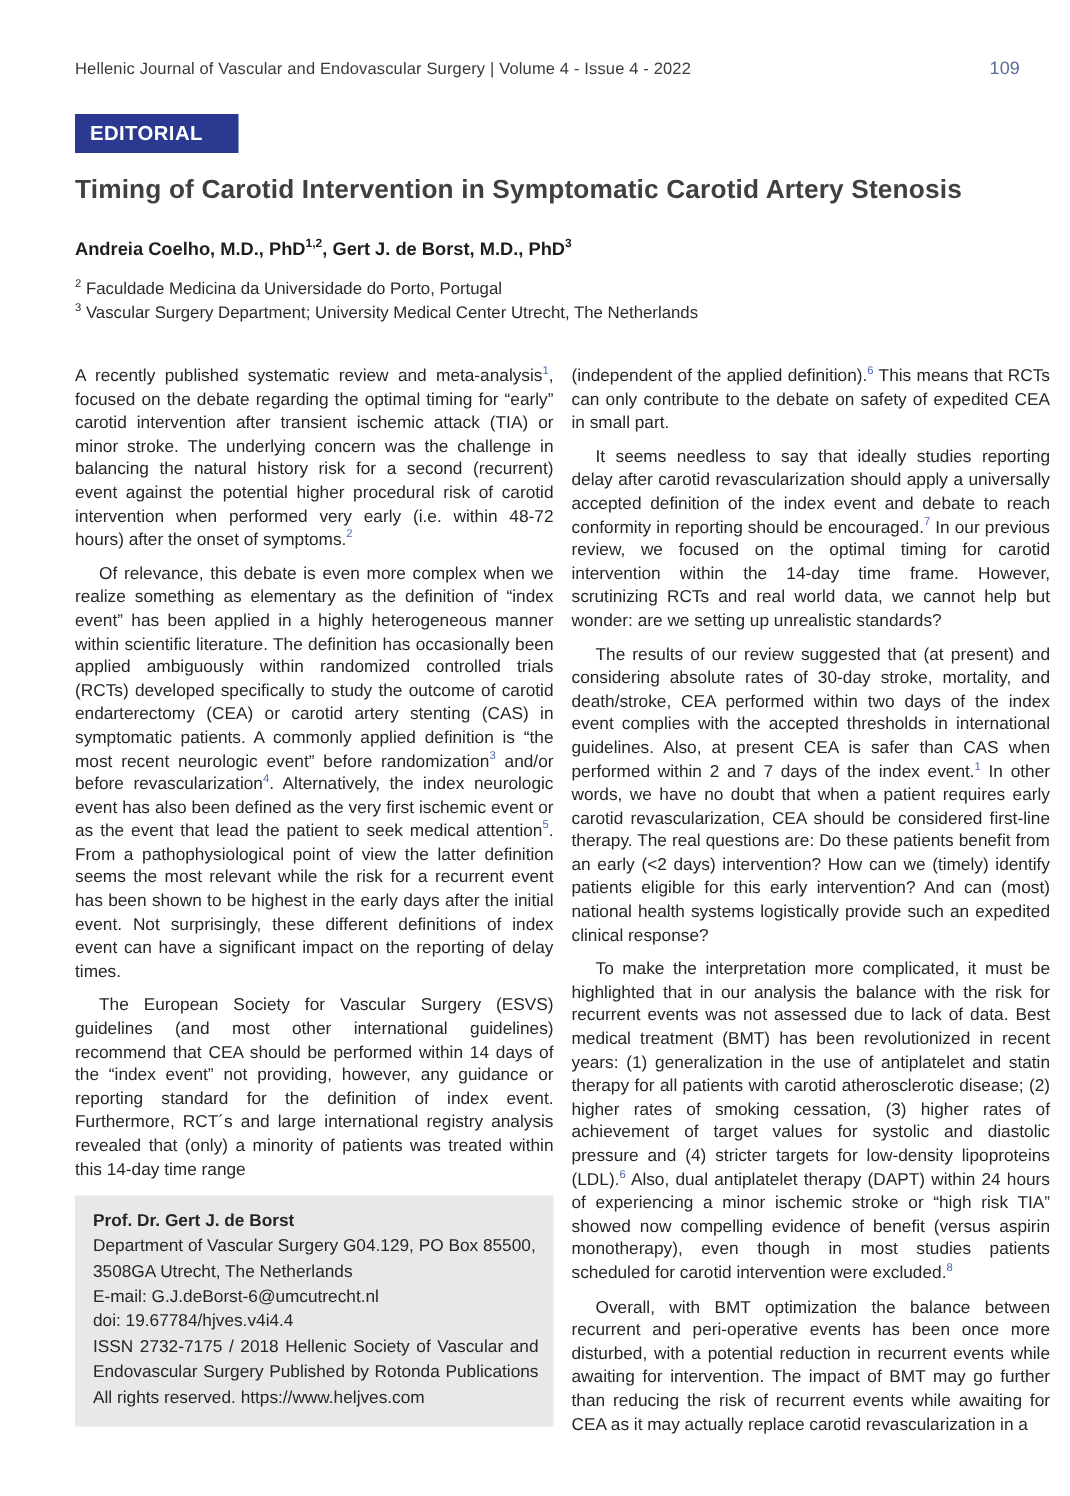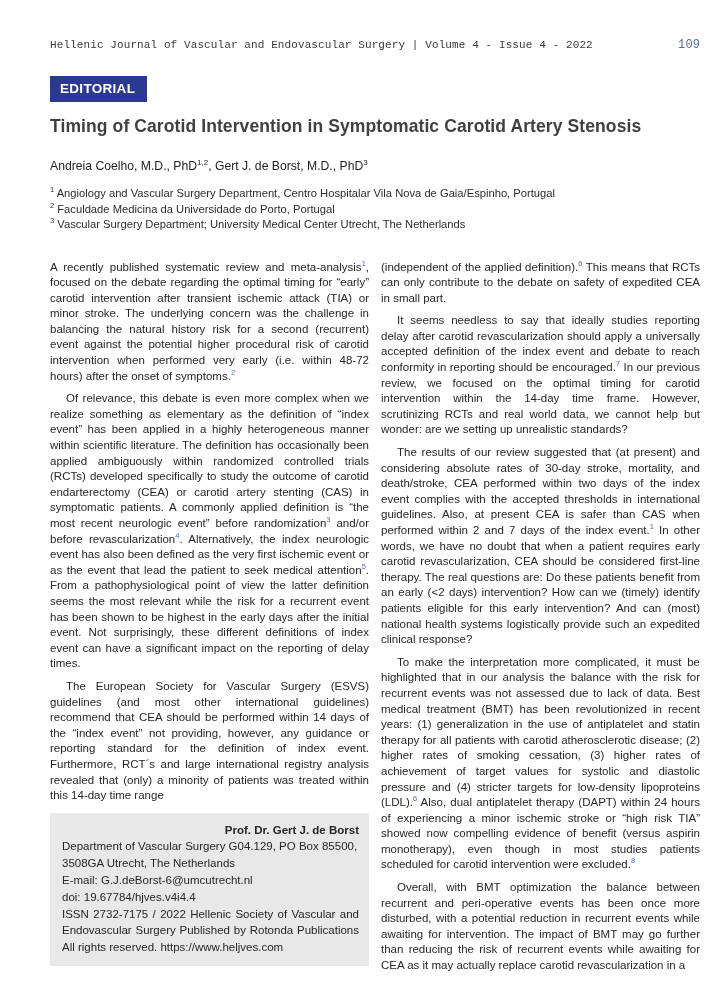--- a/index.html
+++ b/index.html
@@ -17,50 +17,49 @@
   .content { width: 650px; margin: 0 auto 0 50px; }
 
   
   .header-row {
     display: flex;
     justify-content: space-between;
     align-items: baseline;
     font-size: 11px;
     color: #3a3a3a;
     letter-spacing: 0.1px;
-    font-family: Liberation Mono, monospace;
   }
-  .page-number { color: #5a6b94; font-size: 12px; }
+  .page-number { color: #5a6b94; font-size: 12px; margin-right: 20px; }
 
   
   .badge {
     display: inline-block;
     margin-top: 24px;
     background: #2b3990;
     color: #ffffff;
     font-size: 13.5px;
     font-weight: bold;
-    padding: 5px 12px 6px 10px;
+    padding: 5px 24px 6px 10px;
     letter-spacing: 0.3px;
   }
 
   
   .title {
     margin-top: 14px;
     color: #404040;
     font-size: 17.5px;
     font-weight: bold;
     letter-spacing: 0.1px;
   }
 
   
   .authors {
     margin-top: 22px;
     font-size: 12.2px;
-    font-weight: normal;
+    font-weight: bold;
     color: #1e1e1e;
   }
   .authors sup { font-size: 8px; line-height: 0; }
 
   
   .affiliations { margin-top: 13px; font-size: 11.2px; color: #2b2b2b; }
   .affiliation { line-height: 15.5px; }
   .affiliation sup { font-size: 7.5px; line-height: 0; }
 
   
@@ -91,59 +90,58 @@
     margin-top: 9px;
     background: #e8e8e8;
     width: 319px;
     box-sizing: border-box;
     padding: 9px 10px 10px 12px;
     font-size: 11.5px;
     color: #262626;
   }
   .corr-line { line-height: 16.8px; }
   .corr-line.underline { text-decoration: underline; }
-  .corr-line.bold { font-weight: bold; text-align: right; }
+  .corr-line.bold { font-weight: bold; }
   .corr-line.justify { text-align: justify; }
 </style>
 </head>
 <body>
 
 <div class="page">
   <div class="content">
 
     <div class="header-row">
       <span>Hellenic Journal of Vascular and Endovascular Surgery | Volume 4 - Issue 4 - 2022</span>
       <span class="page-number">109</span>
     </div>
 
     <div class="badge">EDITORIAL</div>
 
     <h1 class="title" style="margin:14px 0 0 0;">Timing of Carotid Intervention in Symptomatic Carotid Artery Stenosis</h1>
 
     <div class="authors" id="authors">Andreia Coelho, M.D., PhD<sup>1,2</sup>, Gert J. de Borst, M.D., PhD<sup>3</sup></div>
 
     <div class="affiliations" id="affiliations">
-        <div class="affiliation"><sup>1</sup> Angiology and Vascular Surgery Department, Centro Hospitalar Vila Nova de Gaia/Espinho, Portugal</div>
         <div class="affiliation"><sup>2</sup> Faculdade Medicina da Universidade do Porto, Portugal</div>
         <div class="affiliation"><sup>3</sup> Vascular Surgery Department; University Medical Center Utrecht, The Netherlands</div>
       </div>
 
     <div class="columns">
       <div class="col">
         <div id="left-col">
             <p class="para">A recently published systematic review and meta-analysis<sup class="ref">1</sup>, focused on the debate regarding the optimal timing for “early” carotid intervention after transient ischemic attack (TIA) or minor stroke. The underlying concern was the challenge in balancing the natural history risk for a second (recurrent) event against the potential higher procedural risk of carotid intervention when performed very early (i.e. within 48-72 hours) after the onset of symptoms.<sup class="ref">2</sup></p>
             <p class="para indent">Of relevance, this debate is even more complex when we realize something as elementary as the definition of “index event” has been applied in a highly heterogeneous manner within scientific literature. The definition has occasionally been applied ambiguously within randomized controlled trials (RCTs) developed specifically to study the outcome of carotid endarterectomy (CEA) or carotid artery stenting (CAS) in symptomatic patients. A commonly applied definition is “the most recent neurologic event” before randomization<sup class="ref">3</sup> and/or before revascularization<sup class="ref">4</sup>. Alternatively, the index neurologic event has also been defined as the very first ischemic event or as the event that lead the patient to seek medical attention<sup class="ref">5</sup>. From a pathophysiological point of view the latter definition seems the most relevant while the risk for a recurrent event has been shown to be highest in the early days after the initial event. Not surprisingly, these different definitions of index event can have a significant impact on the reporting of delay times.</p>
             <p class="para indent">The European Society for Vascular Surgery (ESVS) guidelines (and most other international guidelines) recommend that CEA should be performed within 14 days of the “index event” not providing, however, any guidance or reporting standard for the definition of index event. Furthermore, RCT´s and large international registry analysis revealed that (only) a minority of patients was treated within this 14-day time range</p>
           </div>
         <div class="corr-box" id="corr-box">
             <div class="corr-line bold">Prof. Dr. Gert J. de Borst</div>
             <div class="corr-line normal">Department of Vascular Surgery G04.129, PO Box 85500, 3508GA Utrecht, The Netherlands</div>
             <div class="corr-line normal">E-mail: G.J.deBorst-6@umcutrecht.nl</div>
             <div class="corr-line normal">doi: 19.67784/hjves.v4i4.4</div>
-            <div class="corr-line justify">ISSN 2732-7175 / 2022 Hellenic Society of Vascular and Endovascular Surgery Published by Rotonda Publications All rights reserved. https://www.heljves.com</div>
+            <div class="corr-line justify">ISSN 2732-7175 / 2018 Hellenic Society of Vascular and Endovascular Surgery Published by Rotonda Publications All rights reserved. https://www.heljves.com</div>
           </div>
       </div>
       <div class="col" id="right-col">
           <p class="para">(independent of the applied definition).<sup class="ref">6</sup> This means that RCTs can only contribute to the debate on safety of expedited CEA in small part.</p>
           <p class="para indent">It seems needless to say that ideally studies reporting delay after carotid revascularization should apply a universally accepted definition of the index event and debate to reach conformity in reporting should be encouraged.<sup class="ref">7</sup> In our previous review, we focused on the optimal timing for carotid intervention within the 14-day time frame. However, scrutinizing RCTs and real world data, we cannot help but wonder: are we setting up unrealistic standards?</p>
           <p class="para indent">The results of our review suggested that (at present) and considering absolute rates of 30-day stroke, mortality, and death/stroke, CEA performed within two days of the index event complies with the accepted thresholds in international guidelines. Also, at present CEA is safer than CAS when performed within 2 and 7 days of the index event.<sup class="ref">1</sup> In other words, we have no doubt that when a patient requires early carotid revascularization, CEA should be considered first-line therapy. The real questions are: Do these patients benefit from an early (&lt;2 days) intervention? How can we (timely) identify patients eligible for this early intervention? And can (most) national health systems logistically provide such an expedited clinical response?</p>
           <p class="para indent">To make the interpretation more complicated, it must be highlighted that in our analysis the balance with the risk for recurrent events was not assessed due to lack of data. Best medical treatment (BMT) has been revolutionized in recent years: (1) generalization in the use of antiplatelet and statin therapy for all patients with carotid atherosclerotic disease; (2) higher rates of smoking cessation, (3) higher rates of achievement of target values for systolic and diastolic pressure and (4) stricter targets for low-density lipoproteins (LDL).<sup class="ref">6</sup> Also, dual antiplatelet therapy (DAPT) within 24 hours of experiencing a minor ischemic stroke or “high risk TIA” showed now compelling evidence of benefit (versus aspirin monotherapy), even though in most studies patients scheduled for carotid intervention were excluded.<sup class="ref">8</sup></p>
           <p class="para indent">Overall, with BMT optimization the balance between recurrent and peri-operative events has been once more disturbed, with a potential reduction in recurrent events while awaiting for intervention. The impact of BMT may go further than reducing the risk of recurrent events while awaiting for CEA as it may actually replace carotid revascularization in a</p>
         </div>
     </div>

